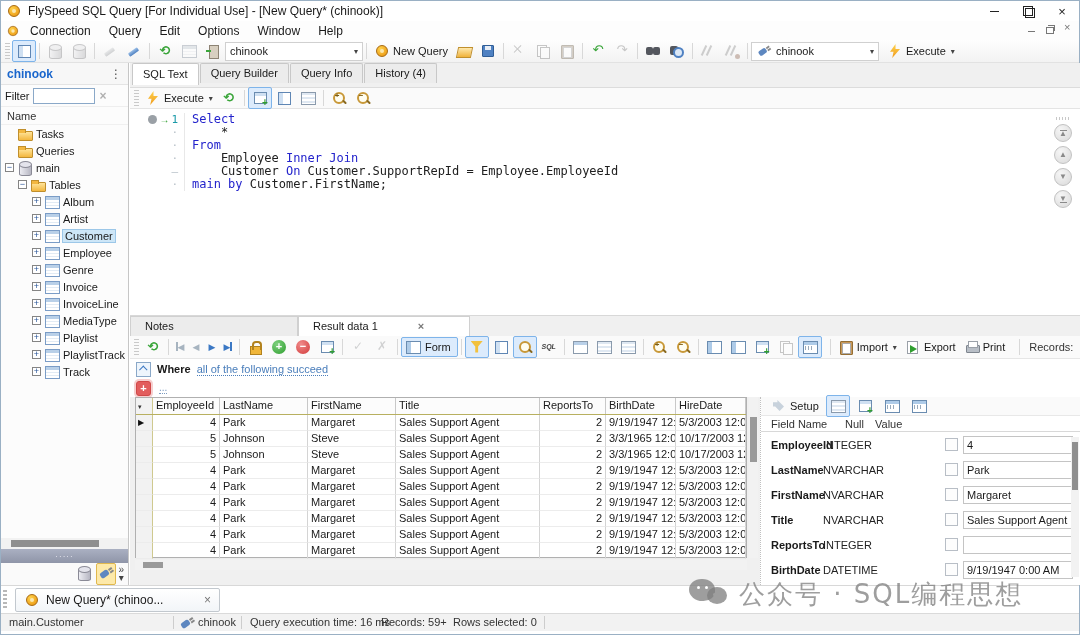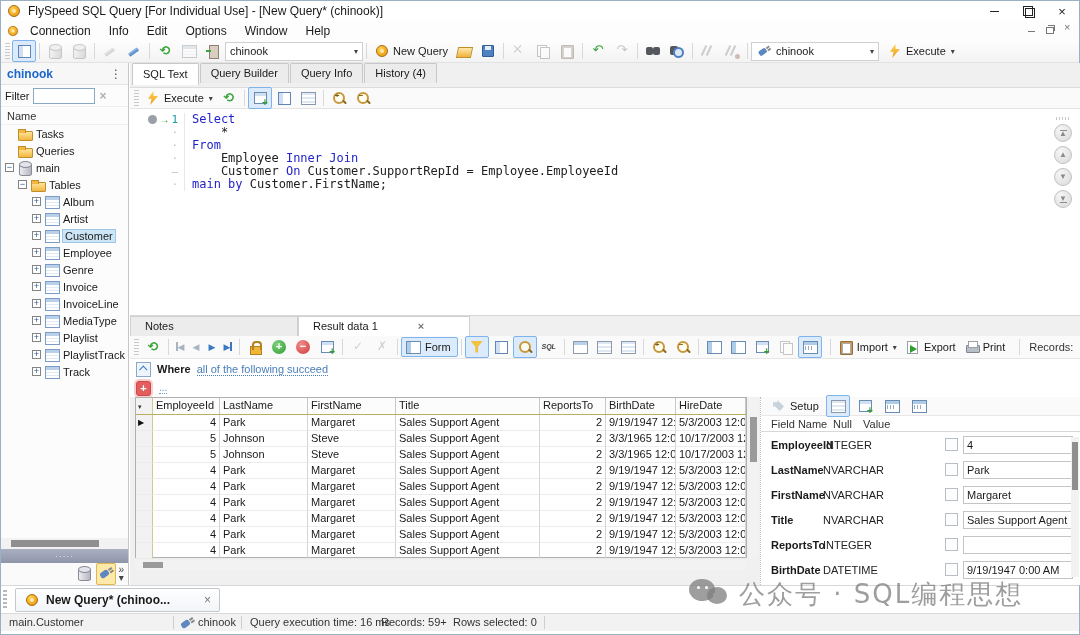--- a/index.html
+++ b/index.html
@@ -180,38 +180,38 @@
 .sel-c{font-size:8px;color:#111;line-height:16px}
 .grid-hscroll{position:absolute;left:5px;top:497px;width:612px;height:10px;background:#f2f2f2}
 .grid-hscroll .thumb{position:absolute;left:8px;top:2px;width:20px;height:6px;background:#9a9a9a}
 .grid-vscroll{position:absolute;left:619px;top:334px;width:9px;height:161px;background:#f2f2f2}
 .grid-vscroll .thumb{position:absolute;left:1px;top:20px;width:7px;height:45px;background:#9a9a9a}
 
 
 .inspector{position:absolute;left:630px;top:334px;right:0;height:188px;background:#fff;border-left:1px dotted #c0c0c0}
 .insp-header{height:19px;display:flex;align-items:center;gap:3px;padding-left:6px;background:#fafafa;border-bottom:1px solid #e8e8e8}
 .insp-colhead{height:16px;display:flex;align-items:center;border-bottom:1px solid #d8d8d8;color:#333}
-.insp-colhead .h1{padding-left:10px;width:72px}
+.insp-colhead .h1{padding-left:10px;width:84px}
 .insp-colhead .h2{width:22px}
 .insp-colhead .h3{padding-left:8px}
 .insp-rows{position:relative}
 .insp-row{height:25px;display:flex;align-items:center;position:relative}
 .f-name{position:absolute;left:10px;font-weight:bold}
 .f-type{position:absolute;left:62px;color:#222}
 .f-null{position:absolute;left:184px;width:13px;height:13px;border:1px solid #b8bec6;background:#fdfdfd}
 .f-value{position:absolute;left:202px;width:110px;height:18px;border:1px solid #c4c4c4;background:#fff;display:flex;align-items:center;padding:0 3px;overflow:hidden}
 .f-value-text{white-space:nowrap;font-size:11px}
 .insp-vscroll{position:absolute;right:2px;top:40px;width:8px;height:140px;background:#f2f2f2}
 .insp-vscroll .thumb{position:absolute;left:1px;top:5px;width:6px;height:48px;background:#8f8f8f}
 
 
 .bottom-tabbar{position:absolute;left:0;top:584px;width:100%;height:28px;background:#fff;border-top:1px solid #d8d8d8;display:flex;align-items:center}
 .bt-grip{width:4px;height:20px;margin:0 8px 0 2px;background:repeating-linear-gradient(to bottom,#b8b8b8 0 2px,transparent 2px 4px)}
 .bt-tab{display:flex;align-items:center;gap:6px;height:24px;padding:0 8px;border:1px solid #c2c8ce;background:linear-gradient(#fff,#f2f5f8);border-radius:2px;min-width:205px}
-.bt-label{font-weight:bold;font-size:12px;flex:1}
+.bt-label{font-weight:normal;font-size:12px;flex:1}
 .bt-close{color:#777;font-size:12px}
 .statusbar{position:absolute;left:0;top:612px;width:100%;height:18px;background:#f2f2f2;border-top:1px solid #dadada;font-size:11px;color:#333}
 .statusbar .s{position:absolute;top:2px;white-space:nowrap}
 .ssep{position:absolute;top:2px;width:1px;height:13px;background:#cdcdcd}
 
 
 .watermark{position:absolute;left:688px;top:576px;display:flex;align-items:center;gap:10px;color:rgba(125,125,125,.75);z-index:50;pointer-events:none}
 .wm-text{font-size:26px;letter-spacing:2px;font-family:"DejaVu Sans",sans-serif}
 .wm-icon{position:relative;width:40px;height:32px}
 .wm-icon::before{content:"";position:absolute;left:0;top:0;width:26px;height:22px;background:rgba(125,125,125,.75);border-radius:50% 50% 46% 54%}
@@ -230,21 +230,21 @@
       <div class="wc wc-min"></div>
       <div class="wc wc-restore"></div>
       <div class="wc wc-close">×</div>
     </div>
   </div>
 
   <div class="menubar">
     <span class="i i-gear" style="transform:scale(.85)"></span>
     <div style="display:flex">
         <div class="menu-item">Connection</div>
-        <div class="menu-item">Info</div>
+        <div class="menu-item">Query</div>
         <div class="menu-item">Edit</div>
         <div class="menu-item">Options</div>
         <div class="menu-item">Window</div>
         <div class="menu-item">Help</div>
       </div>
     <div class="mdi-controls">
       <span class="m m-min"></span>
       <span class="m m-restore"></span>
       <span class="m m-close"></span>
     </div>

